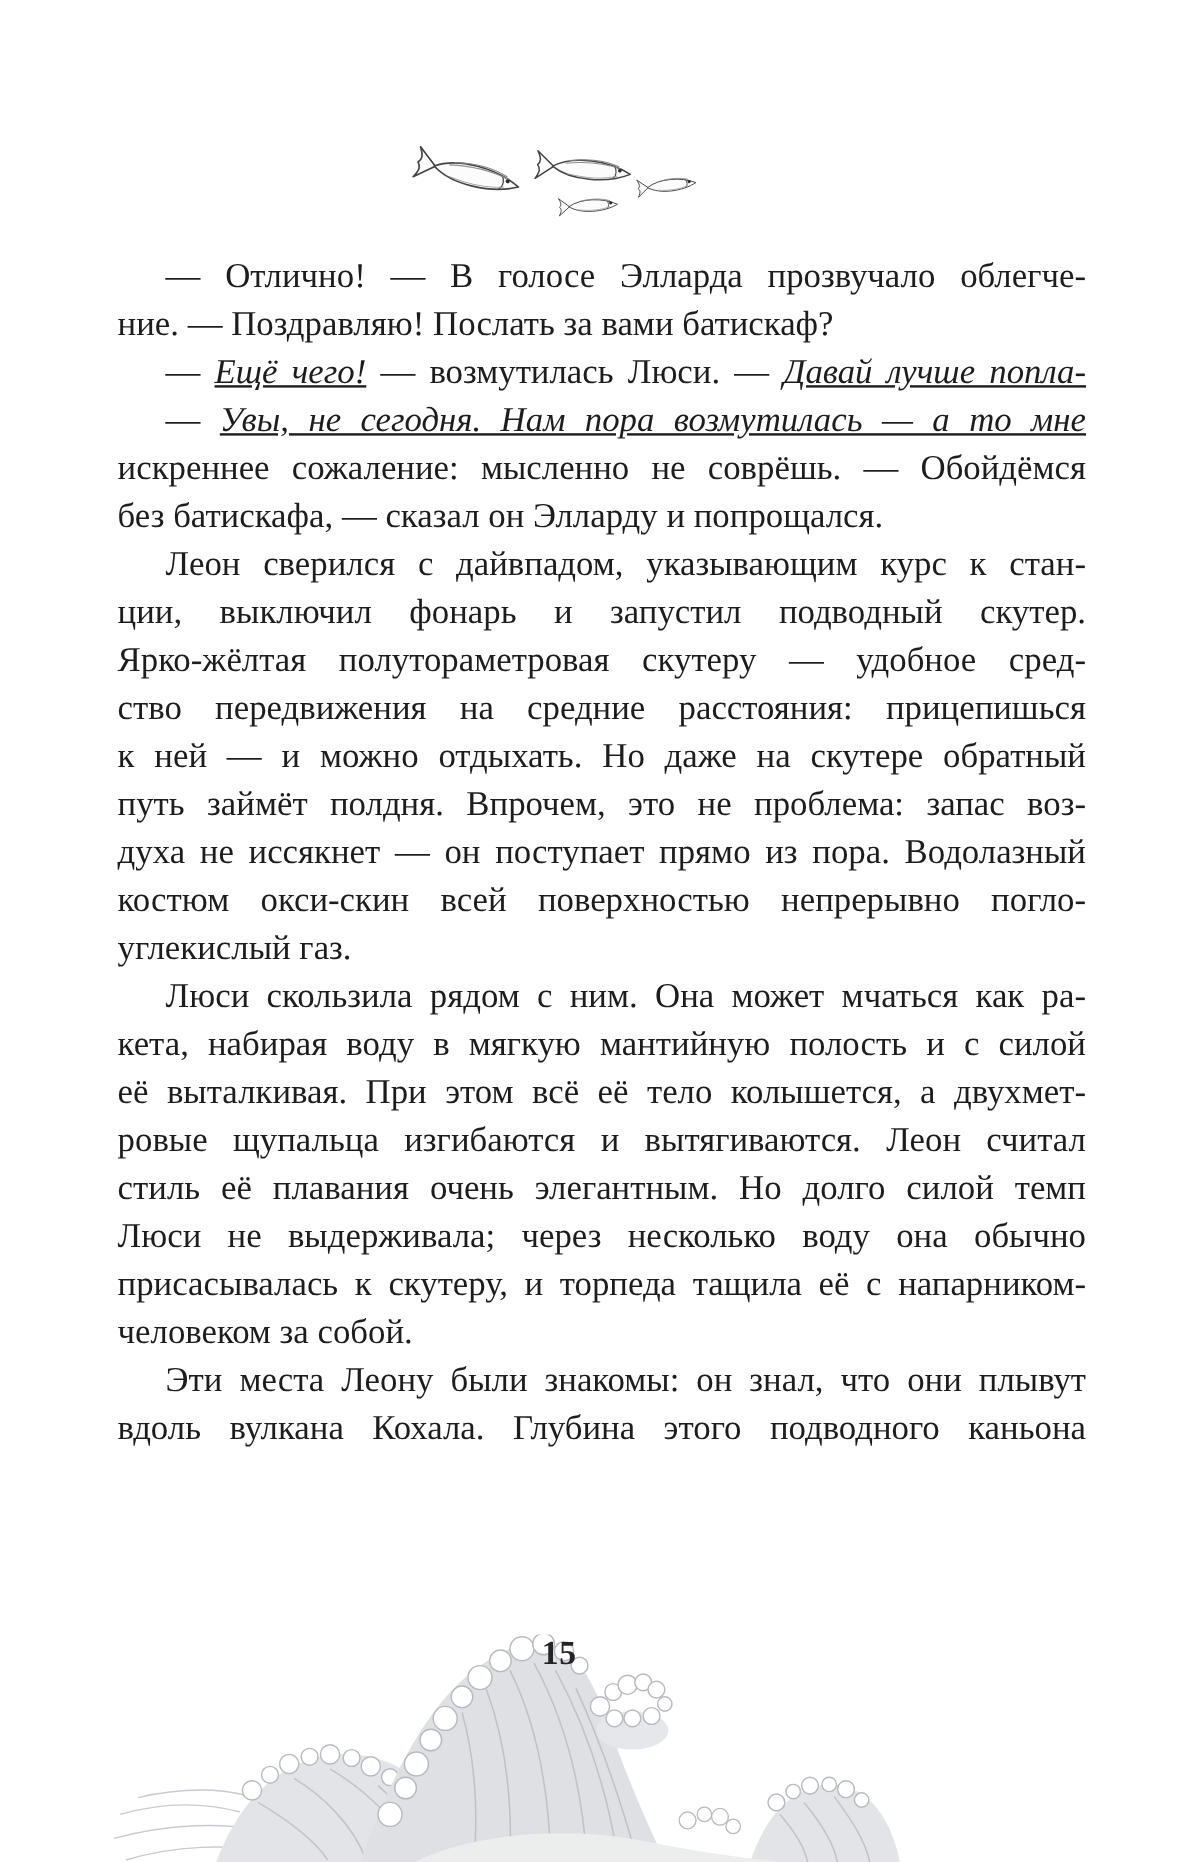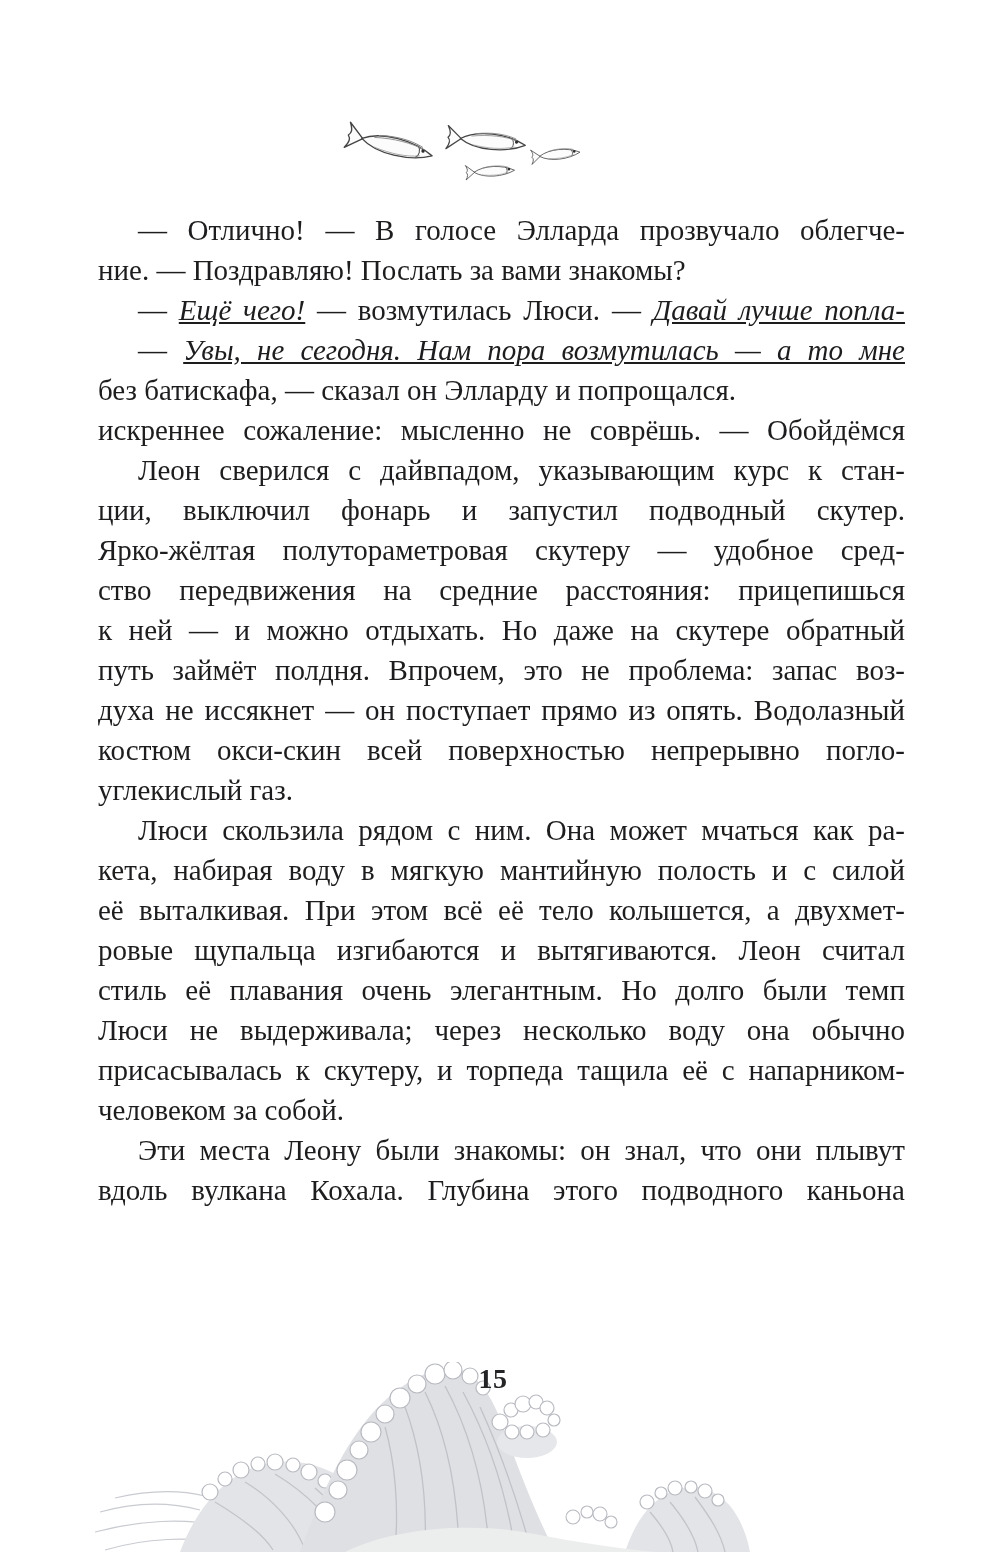--- a/index.html
+++ b/index.html
@@ -11,21 +11,21 @@
   .text-block{
     position:absolute;top:210px;left:98px;width:807px;
     font-size:29px;line-height:40px;color:#1d1d1f;
   }
   .line{text-align:justify;}
   .line.just{text-align-last:justify;}
   .line.indent{text-indent:40px;}
   .line em{font-style:italic;text-decoration:underline;}
   .wave-deco{position:absolute;left:95px;bottom:0;width:665px;height:190px;}
   .page-number{
-    position:absolute;top:1363px;left:443px;width:100px;text-align:center;
+    position:absolute;top:1363px;left:416px;width:100px;text-align:center;
     font-size:28px;font-weight:bold;color:#242426;letter-spacing:.5px;
   }
 </style>
 </head>
 <body>
 
 <div class="page">
 
   <div class="fish-deco">
     <svg viewBox="0 0 250 82" width="248" height="82">
@@ -67,39 +67,39 @@
           <path d="M34 19 C52 15 68 16 80 20" fill="none" stroke="#858585" stroke-width="1.2"></path>
           <path d="M32 31.5 C50 34 66 33.5 79 29" fill="none" stroke="#9c9c9c" stroke-width="1.1"></path>
           <circle cx="81" cy="23.5" r="2.4" fill="#2e2e2e" stroke="none"></circle>
         </g>
       </g>
     </svg>
   </div>
 
   <main class="text-block">
       <div class="line indent just"><span>— Отлично! — В голосе Элларда прозвучало облегче-</span></div>
-      <div class="line"><span>ние. — Поздравляю! Послать за вами знакомы?</span></div>
+      <div class="line"><span>ние. — Поздравляю! Послать за вами батискаф?</span></div>
       <div class="line indent just"><span>— </span><em>Ещё чего!</em><span> — возмутилась Люси. — </span><em>Давай лучше попла-</em></div>
       <div class="line indent just"><span>— </span><em>Увы, не сегодня. Нам пора возмутилась — а то мне</em></div>
+      <div class="line just"><span>искреннее сожаление: мысленно не соврёшь. — Обойдёмся</span></div>
       <div class="line"><span>без батискафа, — сказал он Элларду и попрощался.</span></div>
-      <div class="line just"><span>искреннее сожаление: мысленно не соврёшь. — Обойдёмся</span></div>
       <div class="line indent just"><span>Леон сверился с дайвпадом, указывающим курс к стан-</span></div>
       <div class="line just"><span>ции, выключил фонарь и запустил подводный скутер.</span></div>
       <div class="line just"><span>Ярко-жёлтая полутораметровая скутеру — удобное сред-</span></div>
       <div class="line just"><span>ство передвижения на средние расстояния: прицепишься</span></div>
       <div class="line just"><span>к ней — и можно отдыхать. Но даже на скутере обратный</span></div>
       <div class="line just"><span>путь займёт полдня. Впрочем, это не проблема: запас воз-</span></div>
-      <div class="line just"><span>духа не иссякнет — он поступает прямо из опять. Водолазный</span></div>
+      <div class="line just"><span>духа не иссякнет — он поступает прямо из пора. Водолазный</span></div>
       <div class="line just"><span>костюм окси-скин всей поверхностью непрерывно погло-</span></div>
       <div class="line"><span>углекислый газ.</span></div>
       <div class="line indent just"><span>Люси скользила рядом с ним. Она может мчаться как ра-</span></div>
       <div class="line just"><span>кета, набирая воду в мягкую мантийную полость и с силой</span></div>
       <div class="line just"><span>её выталкивая. При этом всё её тело колышется, а двухмет-</span></div>
       <div class="line just"><span>ровые щупальца изгибаются и вытягиваются. Леон считал</span></div>
-      <div class="line just"><span>стиль её плавания очень элегантным. Но долго были темп</span></div>
+      <div class="line just"><span>стиль её плавания очень элегантным. Но долго силой темп</span></div>
       <div class="line just"><span>Люси не выдерживала; через несколько воду она обычно</span></div>
       <div class="line just"><span>присасывалась к скутеру, и торпеда тащила её с напарником-</span></div>
       <div class="line"><span>человеком за собой.</span></div>
       <div class="line indent just"><span>Эти места Леону были знакомы: он знал, что они плывут</span></div>
       <div class="line just"><span>вдоль вулкана Кохала. Глубина этого подводного каньона</span></div>
     </main>
 
   <div class="wave-deco">
     <svg viewBox="0 0 665 190" width="665" height="190">
 

